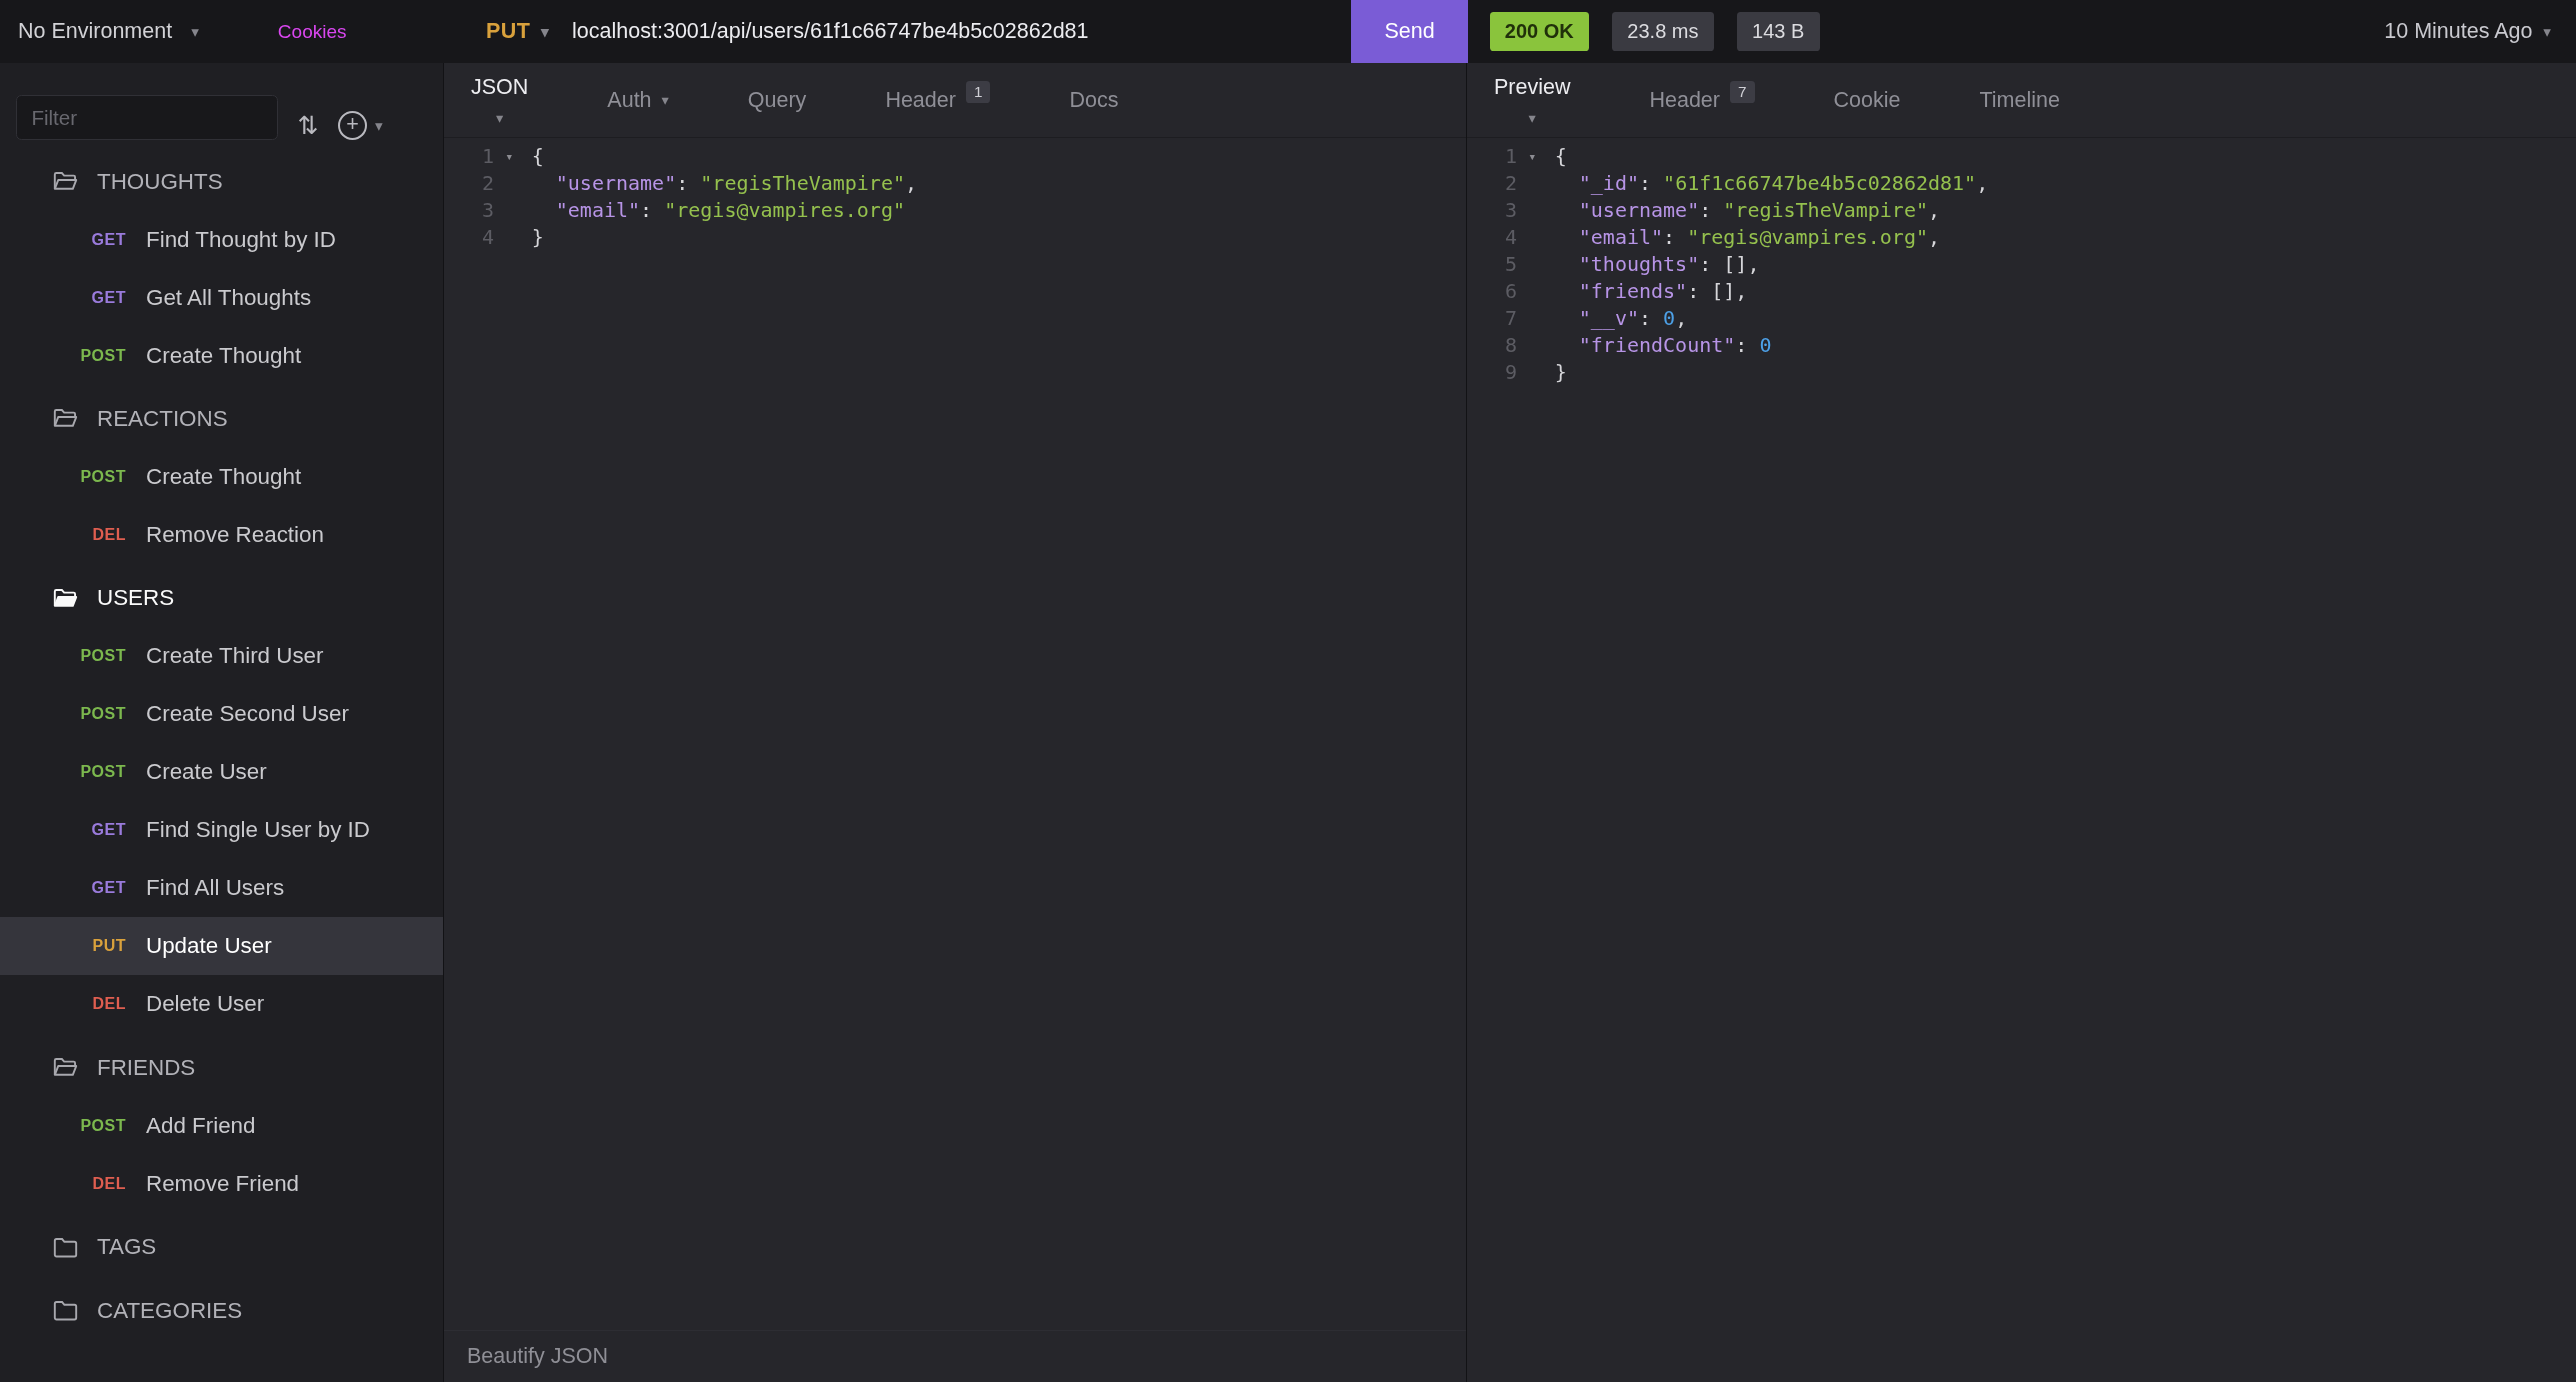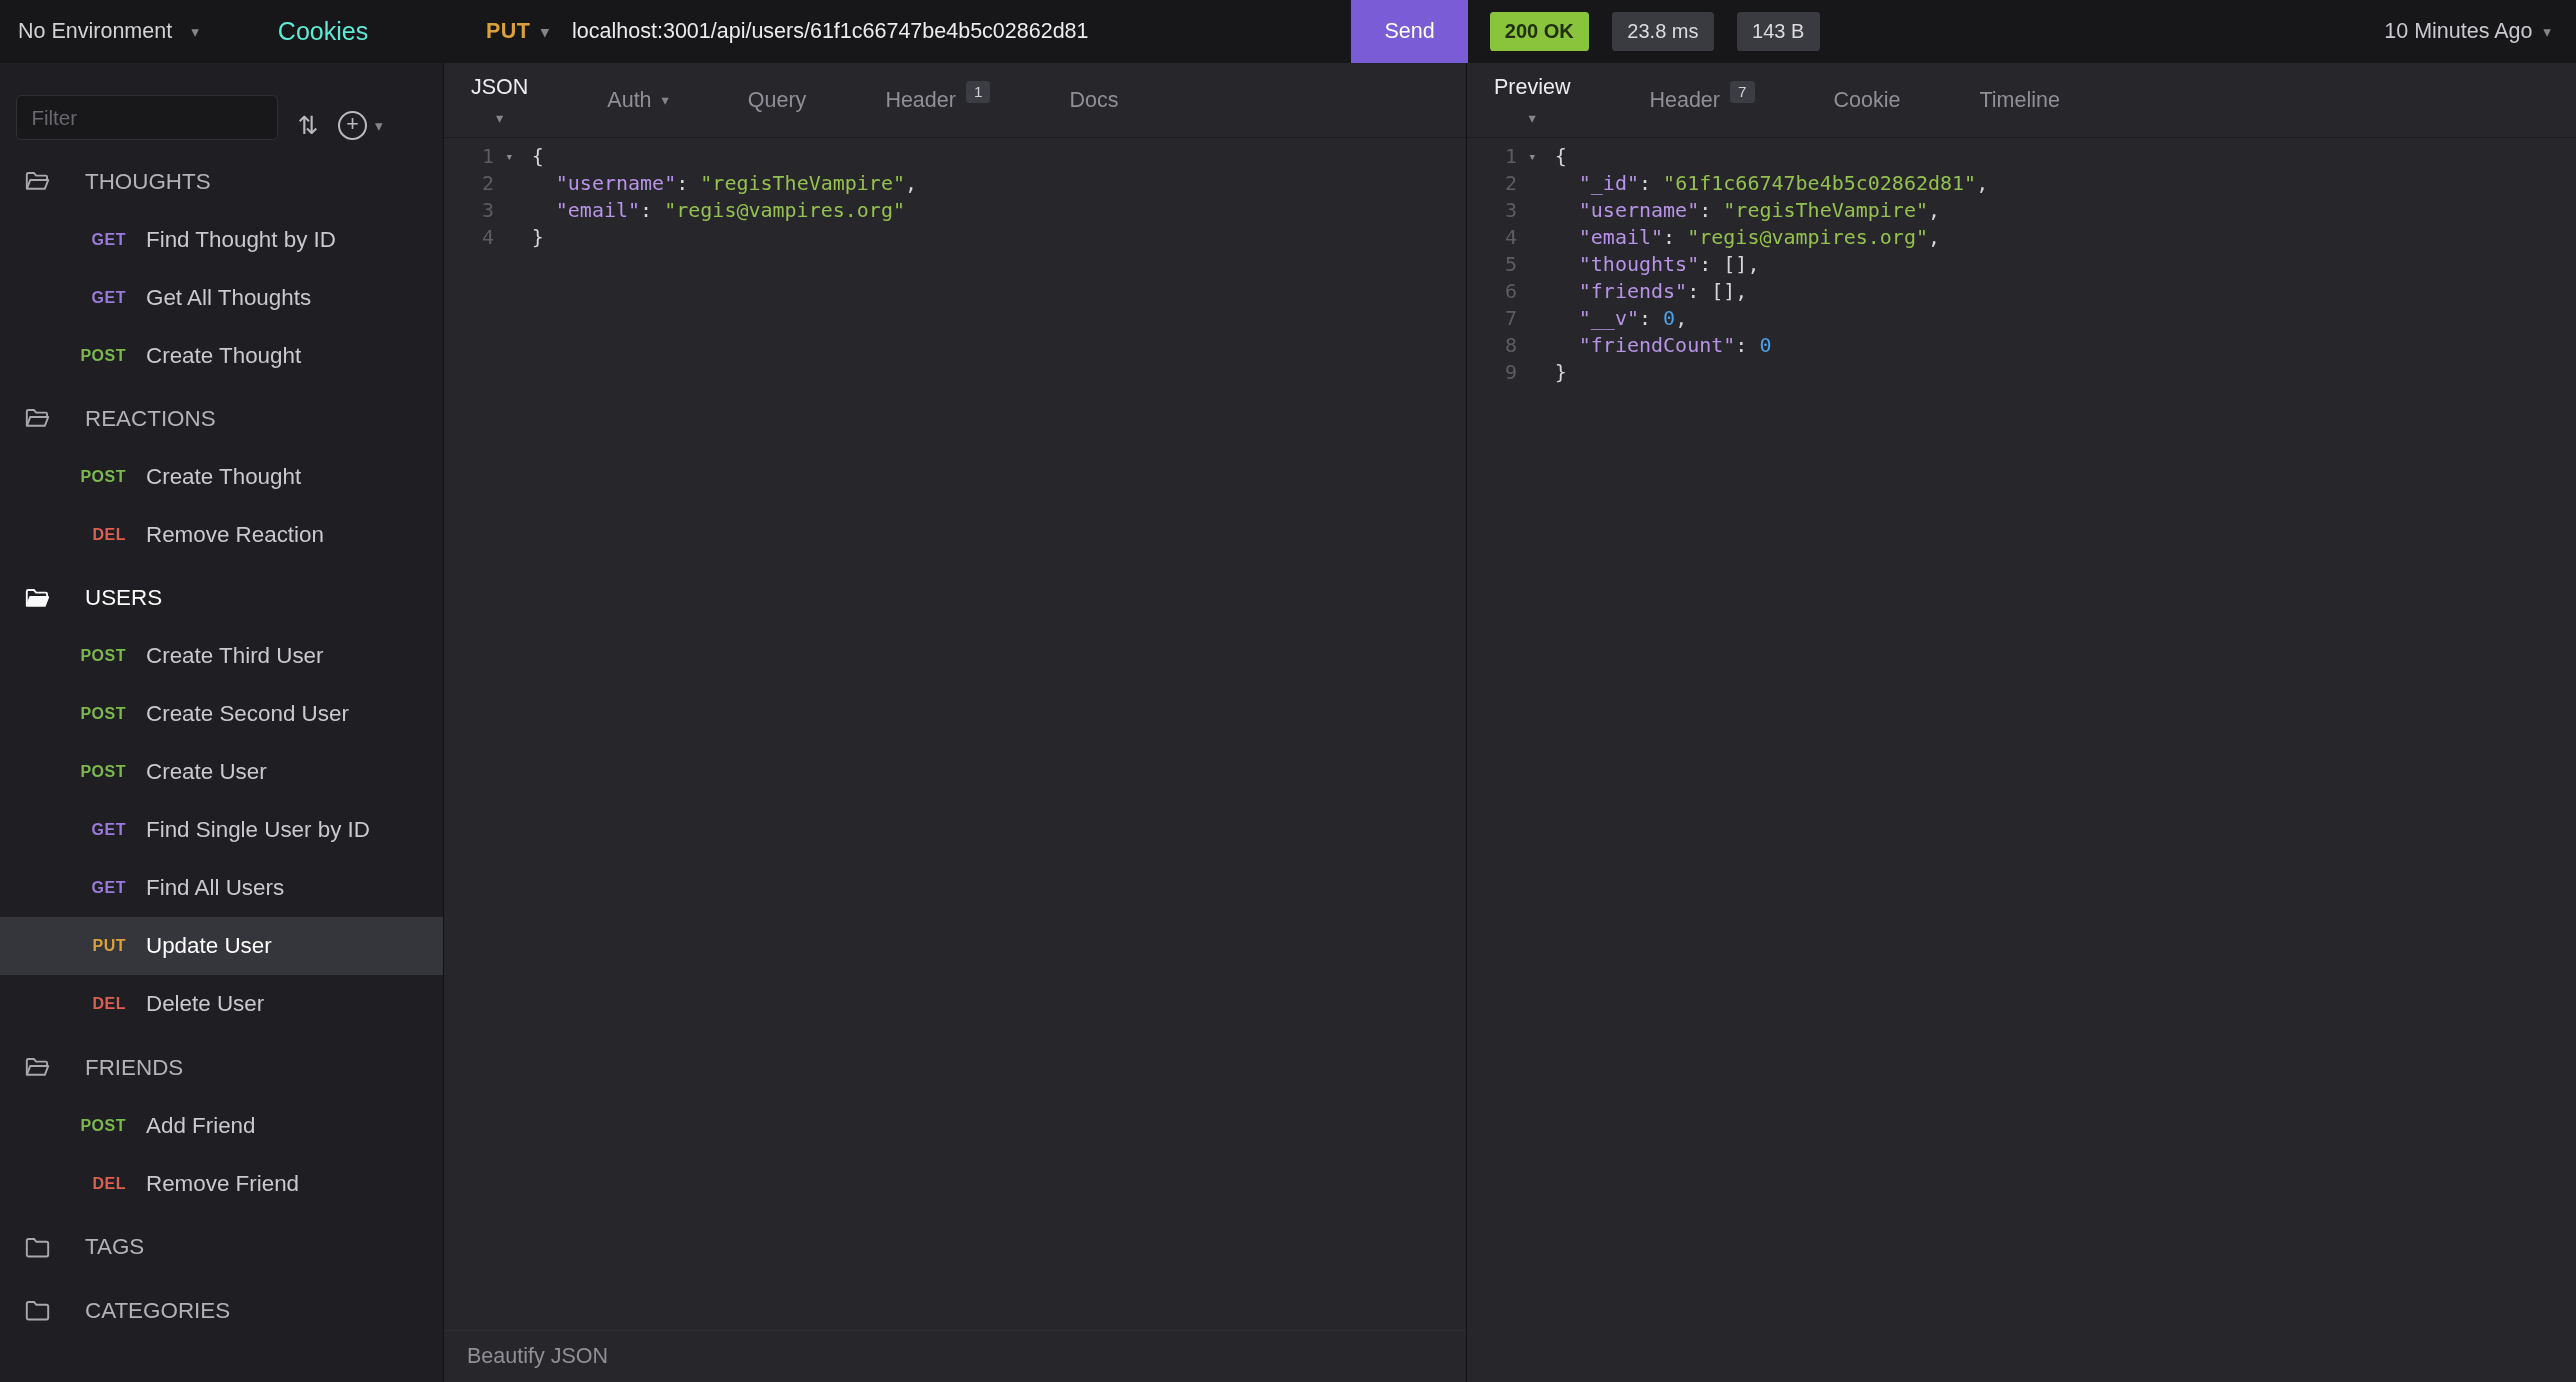--- a/index.html
+++ b/index.html
@@ -4,21 +4,21 @@
 <style>
   * { margin:0; padding:0; box-sizing:border-box; }
   html,body { width:2576px; height:1382px; overflow:hidden; background:#202024;
     font-family:"Liberation Sans", sans-serif; color:#ddd; }
 
   
   .topbar { height:63px; display:flex; background:#17171a; align-items:stretch; }
   .topbar-left { width:443px; flex-shrink:0; display:flex; align-items:center; padding-left:18px; }
   .env-selector { display:flex; align-items:center; gap:19px; color:#d2d2d6; font-size:21.5px; cursor:pointer; }
   .caret { color:#85858c; font-size:15.3px; }
-  .cookies-link { margin-left:79px; color:#5eead4; font-size:25px; cursor:pointer; }
+  .cookies-link { margin-left:79px; color:#d946ef; font-size:19px; cursor:pointer; }
 
   .topbar-center { width:1025px; flex-shrink:0; display:flex; align-items:center; }
   .method-pill { display:flex; align-items:center; gap:10.8px; margin-left:43px;
     color:#d9a13c; font-weight:700; font-size:21.5px; letter-spacing:0.4px; cursor:pointer; }
   .url-text { flex:1; margin-left:23px; color:#ececf0; font-size:21.5px; white-space:nowrap; overflow:hidden; }
   .send-button { width:117px; height:63px; border:none; background:#7a5cd6; color:#fff;
     font-size:21.5px; font-family:inherit; cursor:pointer; }
 
   .topbar-right { flex:1; display:flex; align-items:center; gap:23px; padding-left:21.5px; }
   .badge { font-size:20px; padding:8px 15.3px; border-radius:3.6px; white-space:nowrap; }
@@ -36,21 +36,21 @@
   .filter-input { width:262px; height:45px; background:#18181b; border:1.8px solid #303036; border-radius:5.4px;
     color:#ddd; font-size:20.6px; padding:0 14.4px; font-family:inherit; outline:none; }
   .filter-input::placeholder { color:#68686f; }
   .sort-icon { color:#b9b9bf; font-size:25px; width:36px; text-align:center; cursor:pointer; }
   .plus-group { display:flex; align-items:center; gap:8px; color:#b9b9bf; cursor:pointer; }
   .plus-circle { width:29px; height:29px; border:2.2px solid #b9b9bf; border-radius:50%;
     display:flex; align-items:center; justify-content:center; font-size:21.5px; line-height:1; padding-bottom:1.8px; }
 
   .sidebar-list { flex:1; overflow:hidden; padding-top:7.2px; }
   .srow { height:58px; display:flex; align-items:center; cursor:pointer; }
-  .srow.folder { padding-left:24px; gap:32px; margin-top:5.4px; color:#b2b2b8; font-size:22.4px; }
+  .srow.folder { padding-left:52px; gap:16px; margin-top:5.4px; color:#b2b2b8; font-size:22.4px; }
   .srow.folder .ficon { width:29px; height:29px; color:#a8a8ae; display:flex; align-items:center; }
   .srow.folder.active { color:#fafafa; }
   .srow.folder.active .ficon { color:#fafafa; }
   .srow.request { padding-left:36px; }
   .srow .method { width:90px; text-align:right; font-size:16px; font-weight:700; letter-spacing:0.5px; flex-shrink:0; }
   .srow .rlabel { margin-left:20px; font-size:22.4px; color:#cacace; white-space:nowrap; }
   .srow.selected { background:#35353c; }
   .srow.selected .rlabel { color:#fff; }
   .m-GET { color:#9a7bdc; } .m-POST { color:#7cb84e; } .m-PUT { color:#d9a13c; } .m-DEL { color:#df5e50; }
 

